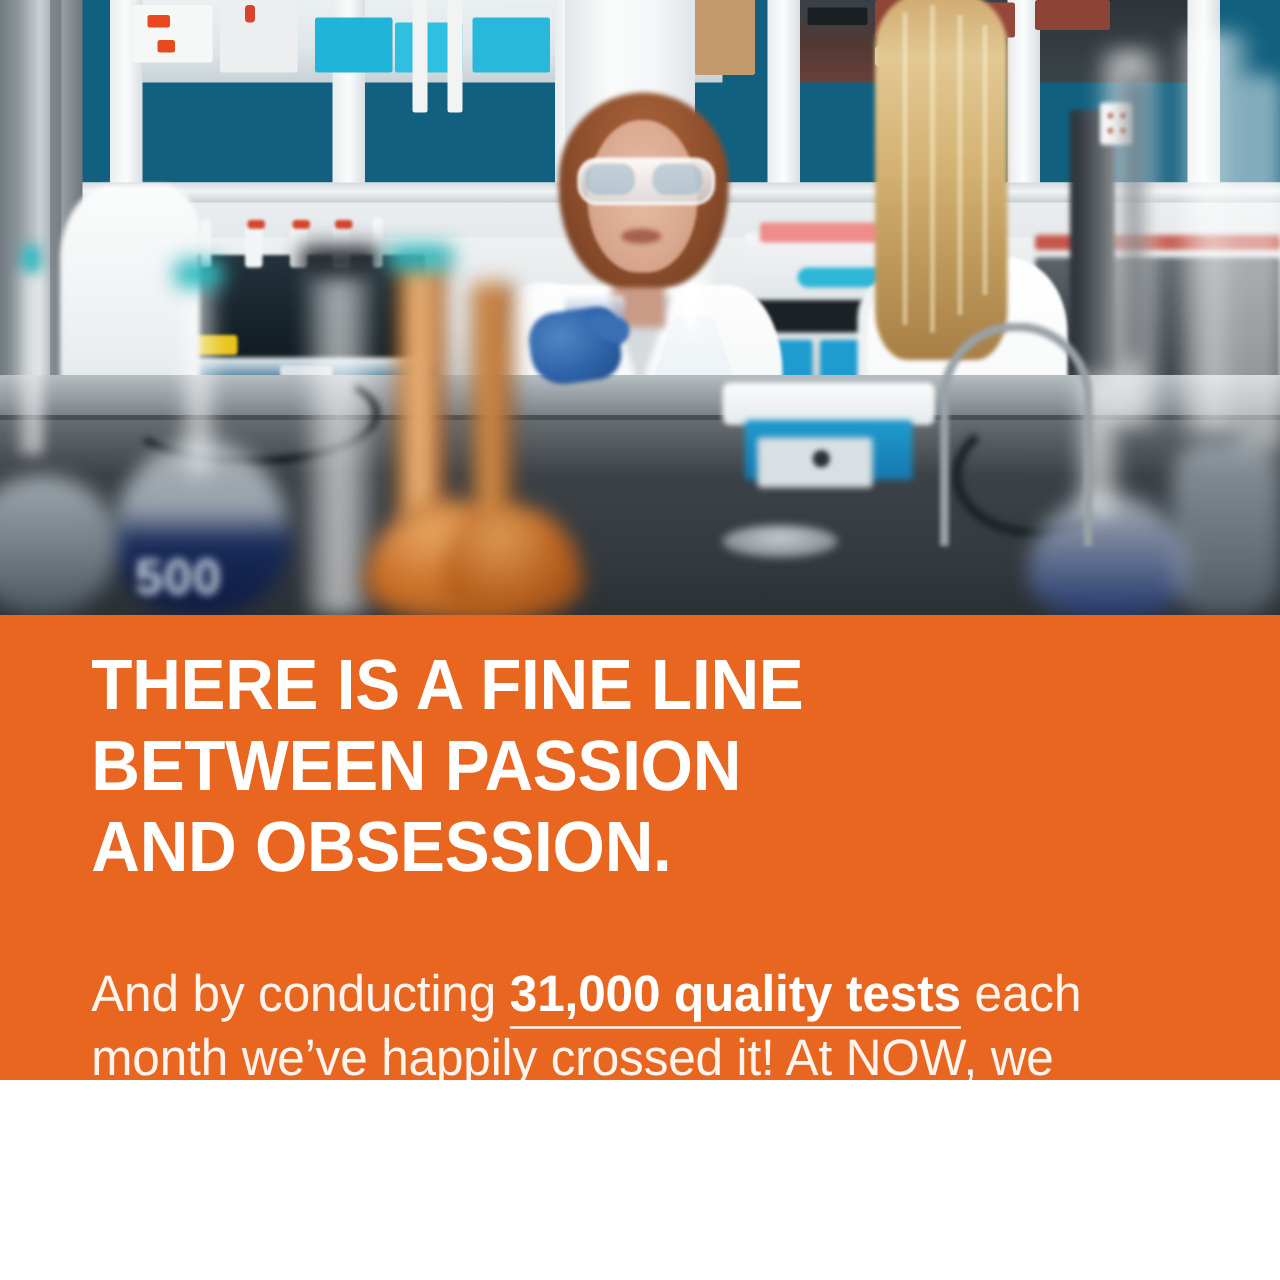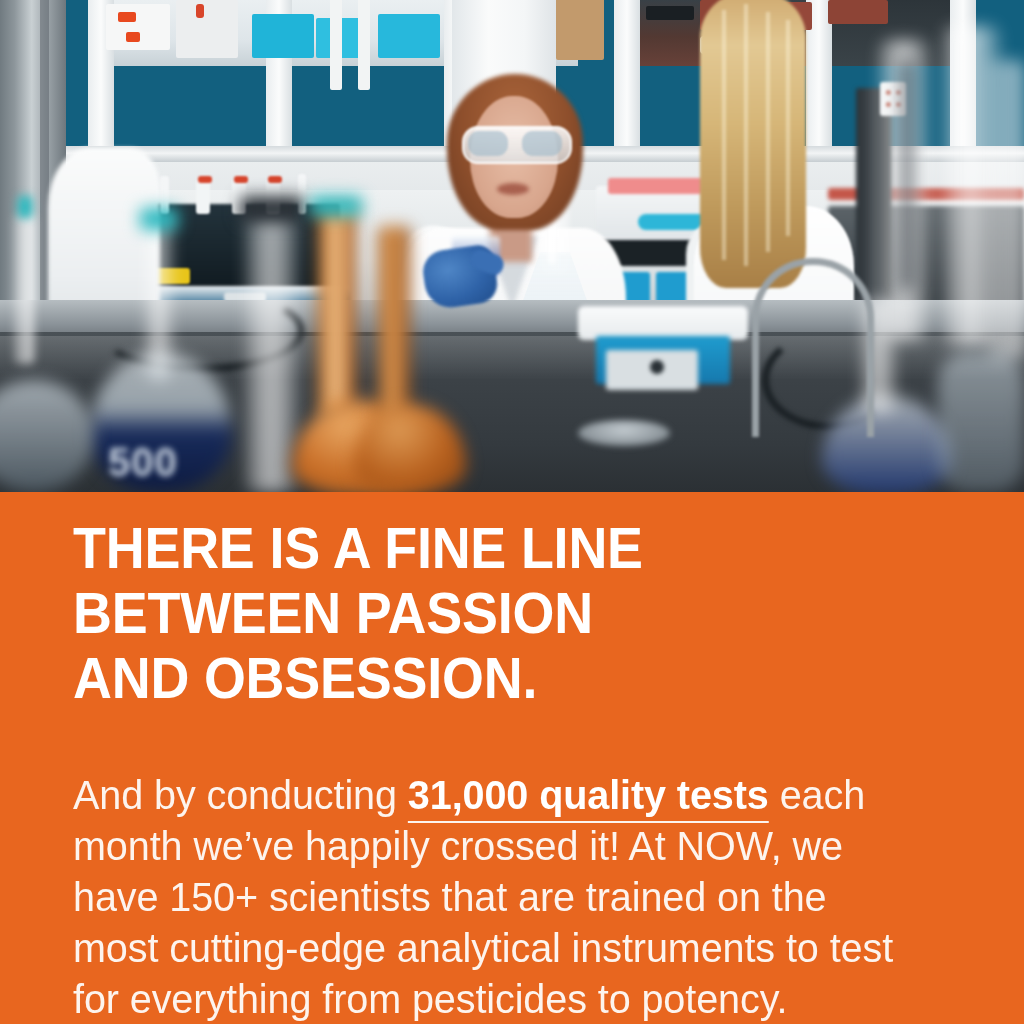--- a/index.html
+++ b/index.html
@@ -7,21 +7,21 @@
     margin: 0;
     padding: 0;
     background: #ffffff;
   }
   body {
     font-family: "Liberation Sans", sans-serif;
   }
   #canvas {
     position: relative;
     width: 1024px;
-    height: 1024px;
+    height: 864px;
     overflow: hidden;
     background: #e8661f;
   }
 
   
   #photo {
     position: absolute;
     left: 0; top: 0;
     width: 1024px;
     height: 492px;

